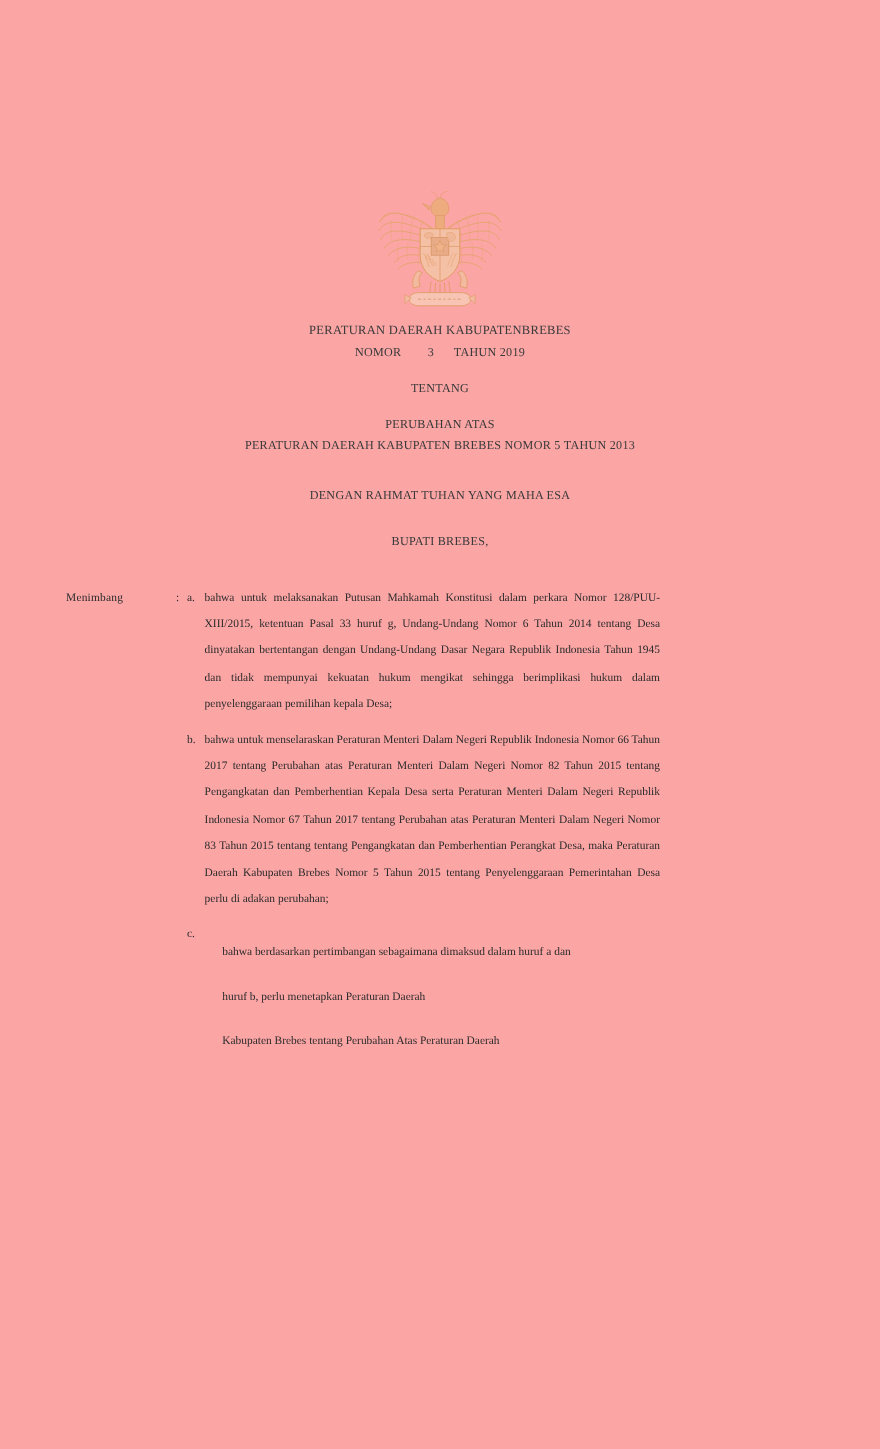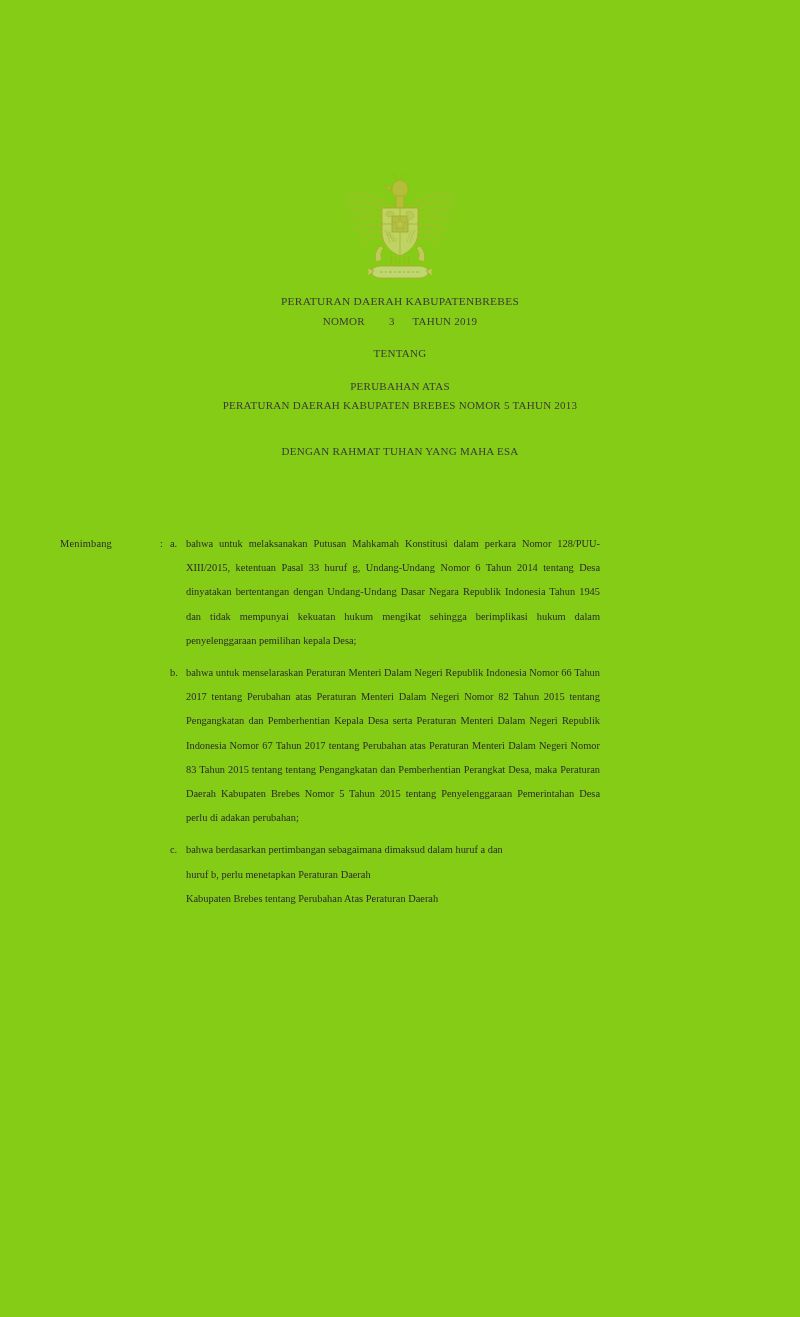--- a/index.html
+++ b/index.html
@@ -13,21 +13,21 @@
     height: 1317px;
     position: relative;
     font-family: "Liberation Serif", "DejaVu Serif", serif;
     color: #2b2b2b;
     overflow: hidden;
   }
 
   .page {
     position: absolute;
     inset: 0;
-    background: #84cc16;
+    background: #fca5a5;
   }
 
   
   .emblem-wrap {
     position: absolute;
     left: 0;
     right: 0;
     top: 172px;
     display: flex;
     justify-content: center;
@@ -94,21 +94,21 @@
     width: 16px;
     flex: 0 0 16px;
     text-align: left;
   }
   .item-body {
     flex: 1 1 auto;
     text-align: justify;
     text-justify: inter-word;
   }
   .item-body > p {
-    margin: 0;
+    margin: 16px;
   }
   
   .item-indent {
     margin-left: 110px;
   }
   .item-gap { height: 8px; }
   .nojustify {
     text-align: left !important;
   }
 </style>
@@ -233,20 +233,21 @@
     <div class="t-line big">PERATURAN DAERAH KABUPATENBREBES</div>
     <div class="t-line">NOMOR        3      TAHUN 2019</div>
     <div class="gap-md"></div>
     <div class="t-line">TENTANG</div>
     <div class="gap-md"></div>
     <div class="t-line">PERUBAHAN ATAS</div>
     <div class="t-line">PERATURAN DAERAH KABUPATEN BREBES NOMOR 5 TAHUN 2013</div>
     <div class="gap-lg"></div>
     <div class="t-line">DENGAN RAHMAT TUHAN YANG MAHA ESA</div>
     <div class="gap-xl"></div>
+    <div class="t-line">BUPATI BREBES,</div>
   </div>
 
   <div class="considering">
 
     <div class="cons-head">
       <div class="cons-label">Menimbang</div>
       <div class="cons-colon">:</div>
       <div class="item-marker">a.</div>
       <div class="item-body">bahwa untuk melaksanakan Putusan Mahkamah Konstitusi dalam perkara Nomor 128/PUU-XIII/2015, ketentuan Pasal 33 huruf g, Undang-Undang Nomor 6 Tahun 2014 tentang Desa dinyatakan bertentangan dengan Undang-Undang Dasar Negara Republik Indonesia Tahun 1945 dan tidak mempunyai kekuatan hukum mengikat sehingga berimplikasi hukum dalam penyelenggaraan pemilihan kepala Desa;</div>
     </div>

